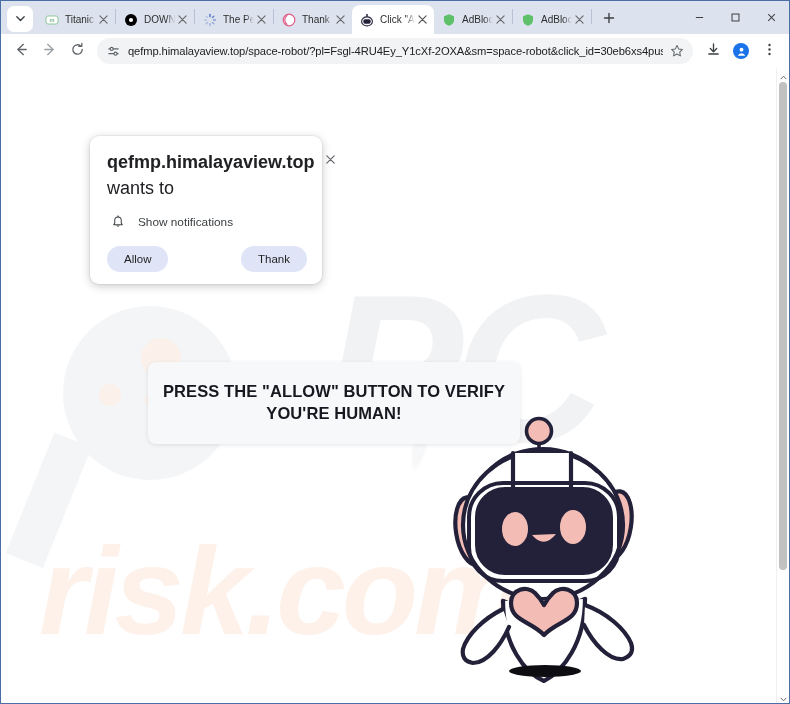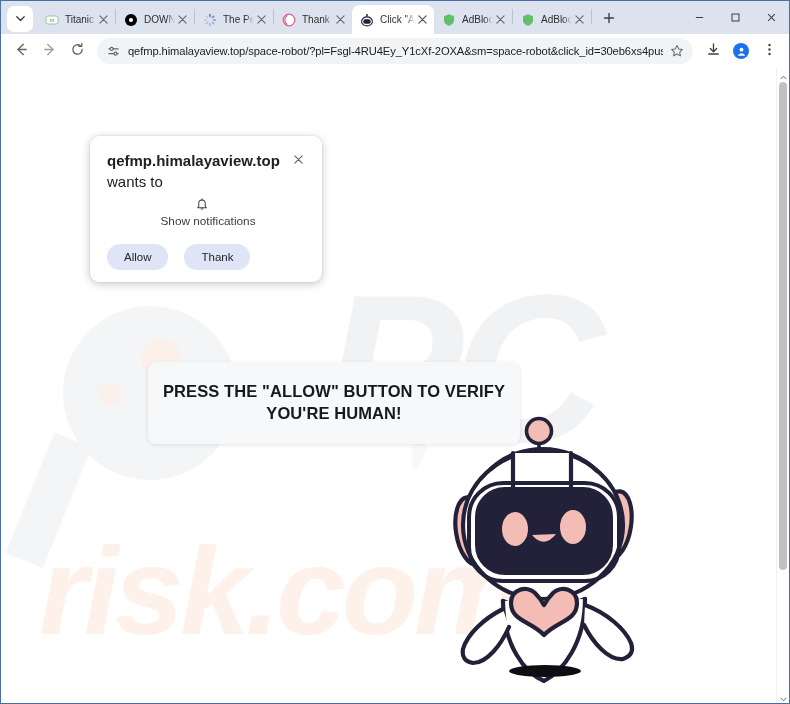--- a/index.html
+++ b/index.html
@@ -286,54 +286,53 @@
     box-shadow: 0 2px 10px rgba(0,0,0,.22), 0 0 0 1px rgba(0,0,0,.04);
     padding: 14px 15px 12px 17px;
     z-index: 20;
   }
   .perm-head {
     display: flex;
     align-items: flex-start;
   }
   .perm-title {
     flex: 1;
-    font-size: 15px;
+    font-size: 18px;
     color: #202124;
     line-height: 1.42;
     padding-right: 8px;
   }
   .perm-title b { font-weight: 700; }
   .perm-close {
     width: 17px; height: 17px;
     flex: none;
     display: flex; align-items: center; justify-content: center;
     margin-top: 1px;
   }
   .perm-close svg { width: 11px; height: 11px; }
   .perm-row {
     display: flex;
     align-items: center;
-    margin-top: 4px;
+    margin-top: 12px;
     padding-left: 2px;
-    flex-direction: column;
   }
   .perm-row .bell {
     width: 17px; height: 17px;
     flex: none;
     display: flex; align-items: center; justify-content: center;
     margin-right: 12px;
   }
   .perm-row .bell svg { width: 14px; height: 14px; }
   .perm-row span.lbl {
     font-size: 11.8px;
     color: #3c4043;
   }
   .perm-actions {
     display: flex;
-    justify-content: flex-start;
+    justify-content: space-between;
     gap: 16px;
     margin-top: 16px;
   }
   .perm-btn {
     border: none;
     border-radius: 15px;
     height: 26px;
     padding: 0 17px;
     font-size: 11.5px;
     font-family: "Liberation Sans", sans-serif;

